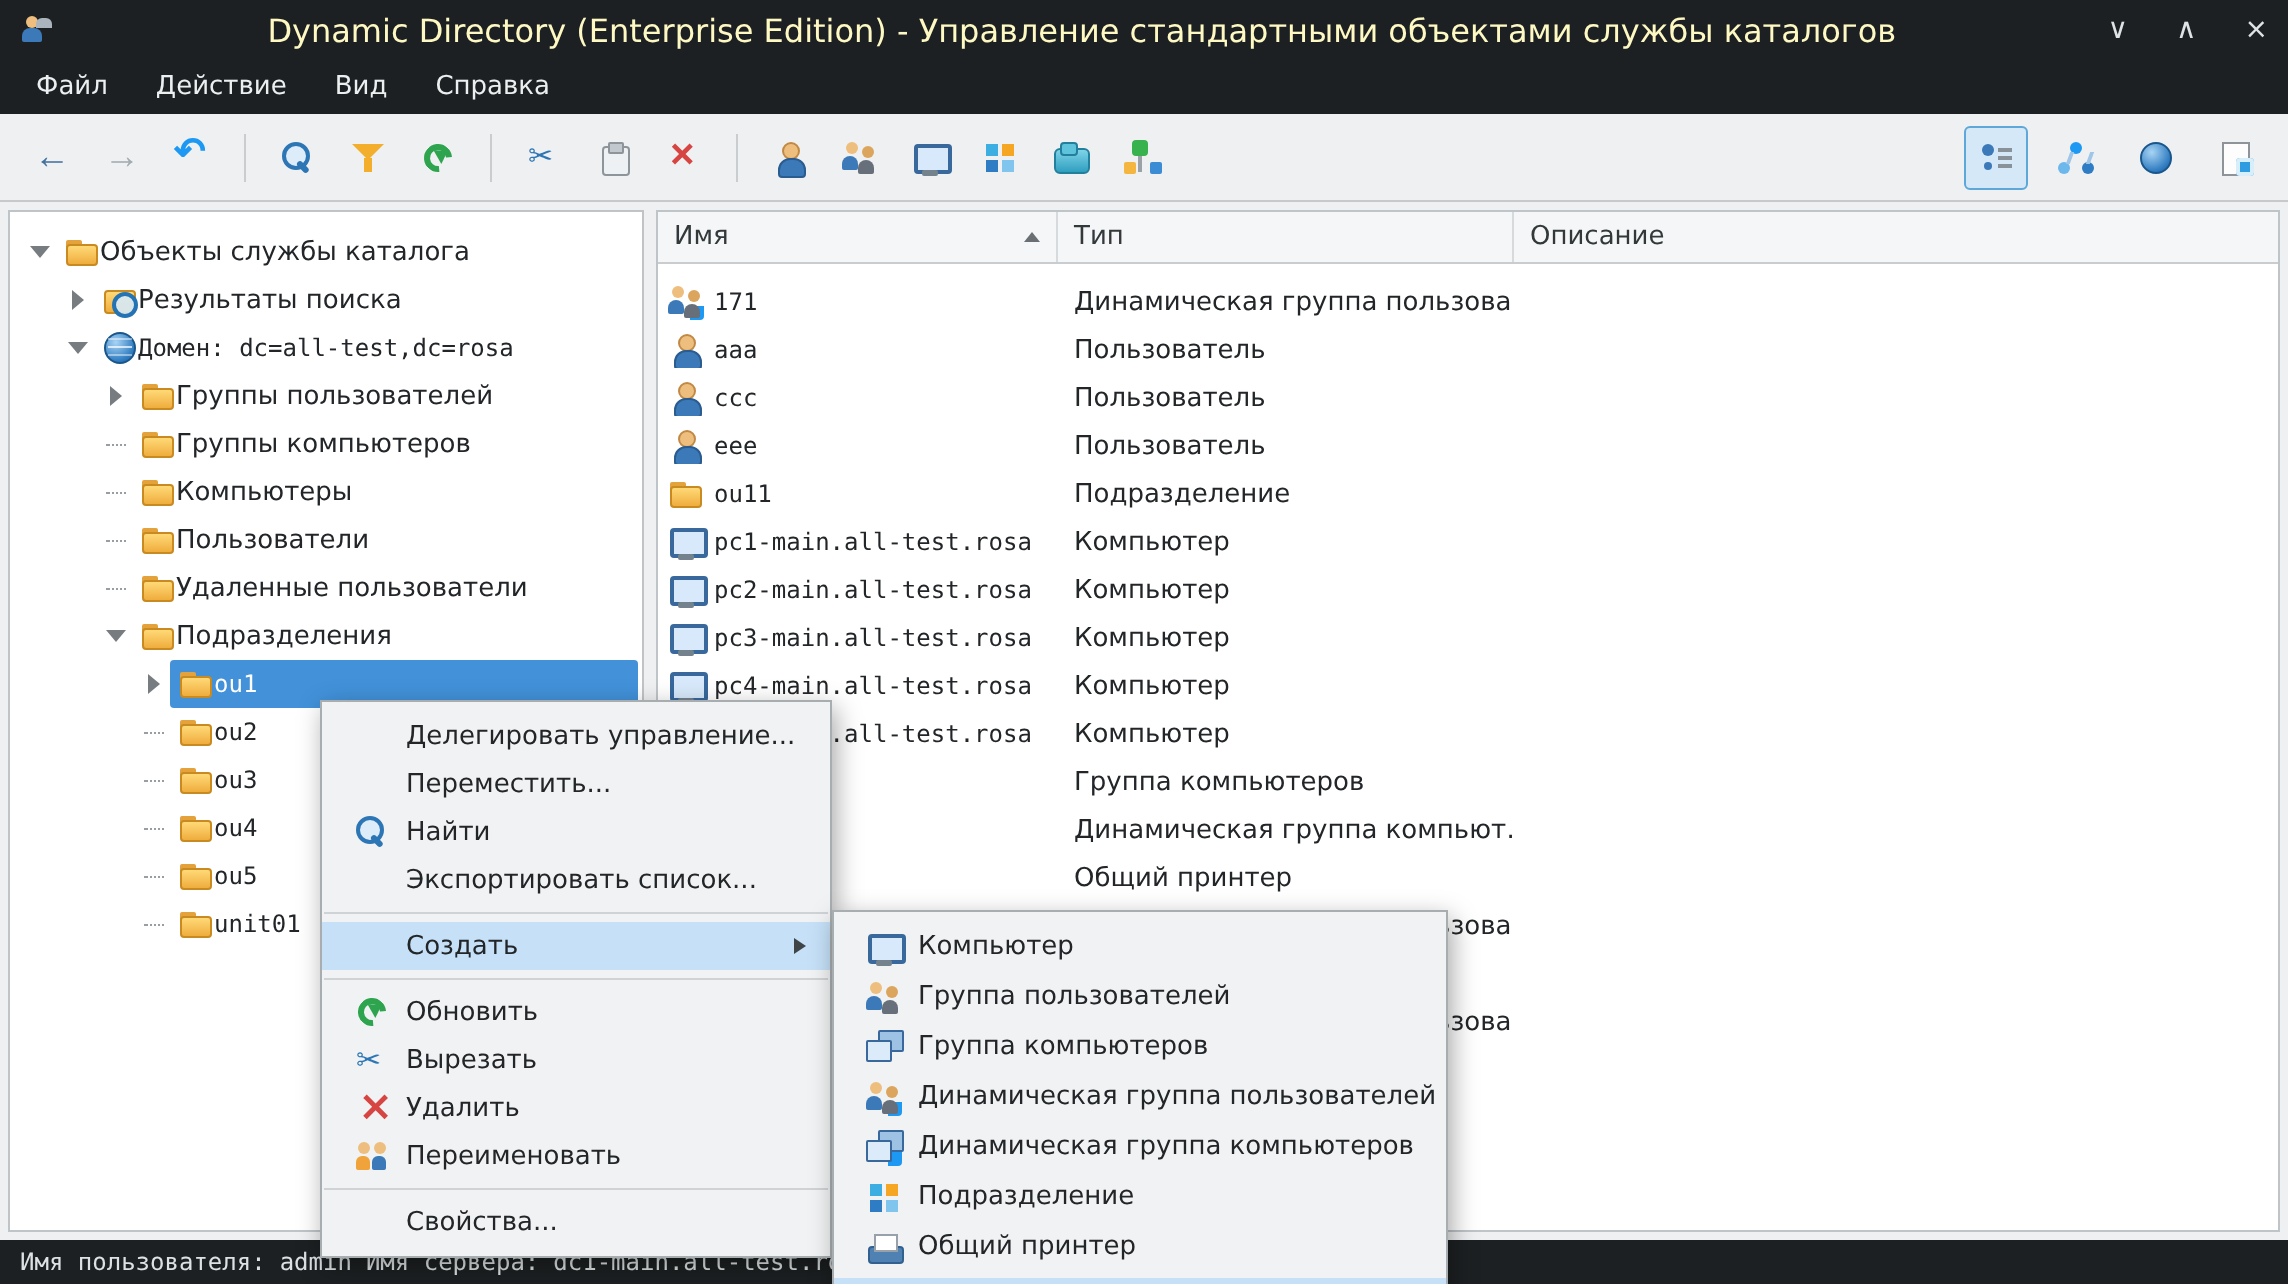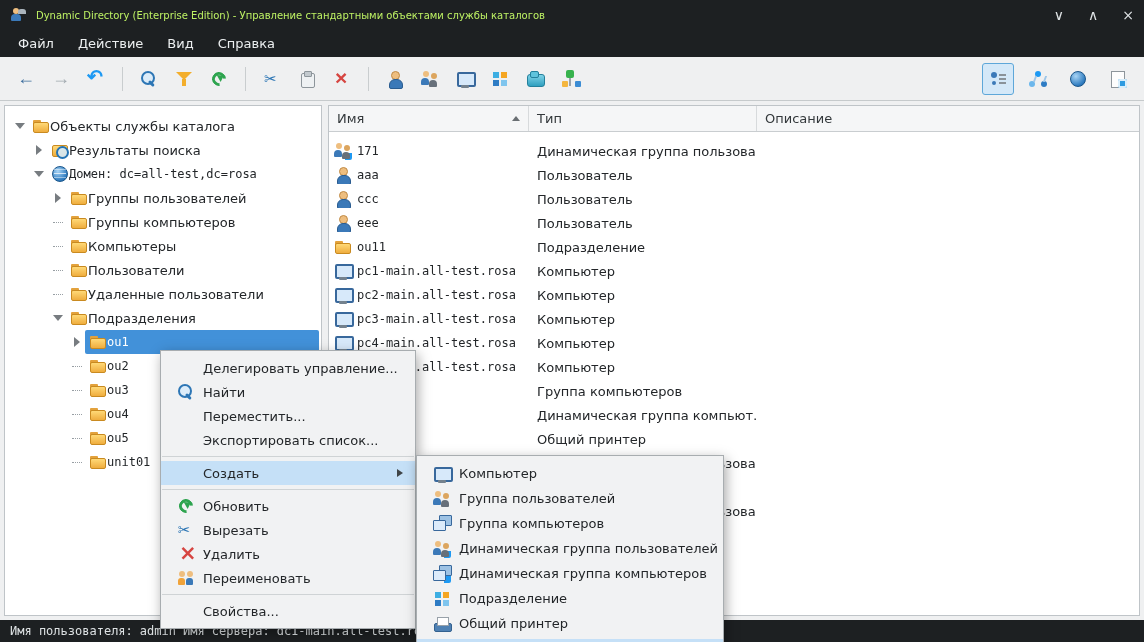--- a/index.html
+++ b/index.html
@@ -2,21 +2,21 @@
 <html><head>
 <meta charset="utf-8">
 <style>
   *{box-sizing:border-box}
   body{margin:0;background:#3a3d3f}
   .window{position:relative;width:1144px;height:642px;background:#eff0f1;
     font-family:"DejaVu Sans",sans-serif;font-size:13px;color:#232629;overflow:hidden}
 
   
   .titlebar{height:30px;background:#1d2022;display:flex;align-items:center;padding:0 10px;gap:8px}
-  .title{flex:1;text-align:left;color:#bef264;font-size:10px;white-space:nowrap;overflow:hidden}
+  .title{flex:1;text-align:center;color:#fef9c3;font-size:16px;white-space:nowrap;overflow:hidden}
   .win-controls{display:flex;gap:24px;color:#dfe3e5;font-size:14px}
   .menubar{height:27px;background:#1d2022;display:flex;align-items:center;padding:0 6px}
   .mb-item{color:#eceff0;font-size:13px;padding:4px 12px;border-radius:2px}
 
   
   .toolbar{height:44px;background:#eff0f1;border-bottom:1px solid #c6cacc;display:flex;align-items:center;padding:0 10px;gap:3px}
   .tb-btn{width:32px;height:32px;border:1px solid transparent;background:transparent;border-radius:3px;
     display:inline-flex;align-items:center;justify-content:center;padding:0;cursor:default}
   .tb-btn.active{background:#d4e8f8;border-color:#5ea7d9}
   .tb-sep{width:1px;height:24px;background:#c9cdcf;margin:0 7px}
@@ -459,26 +459,26 @@
     <span>Имя сервера:</span>
     <span>dc1-main.all-test.ro</span>
   </div>
 
   <div class="ctx-menu" id="ctx-menu">
       <div class="menu-row">
         <span class="icon ic-blank"></span>
         <span class="mi-label">Делегировать управление...</span>
       </div>
       <div class="menu-row">
+        <span class="icon ic-blank"></span>
+        <span class="mi-label">Переместить...</span>
+      </div>
+      <div class="menu-row">
         <span class="icon ic-search"></span>
         <span class="mi-label">Найти</span>
-      </div>
-      <div class="menu-row">
-        <span class="icon ic-blank"></span>
-        <span class="mi-label">Переместить...</span>
       </div>
       <div class="menu-row">
         <span class="icon ic-blank"></span>
         <span class="mi-label">Экспортировать список...</span>
       </div>
       <div class="menu-sep"></div>
       <div class="menu-row hl">
         <span class="icon ic-blank"></span>
         <span class="mi-label">Создать</span>
         <span class="mi-arrow"></span>

